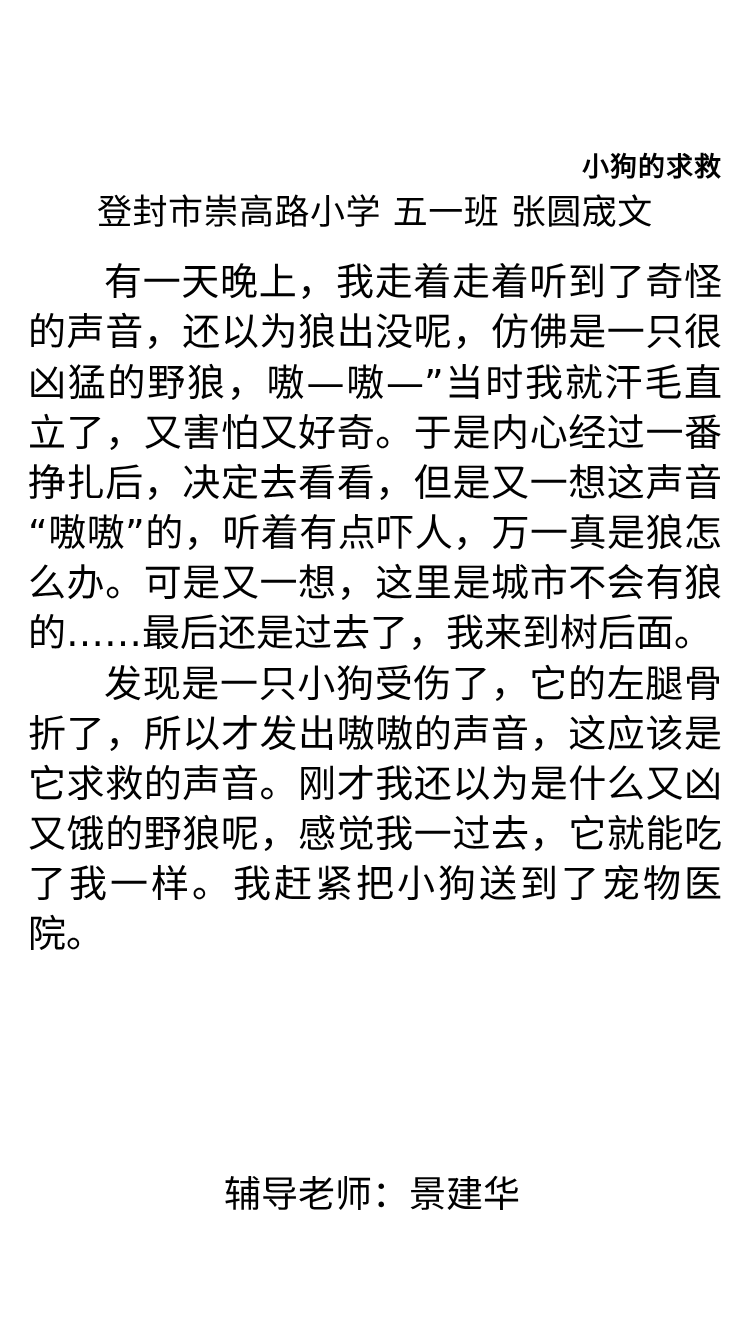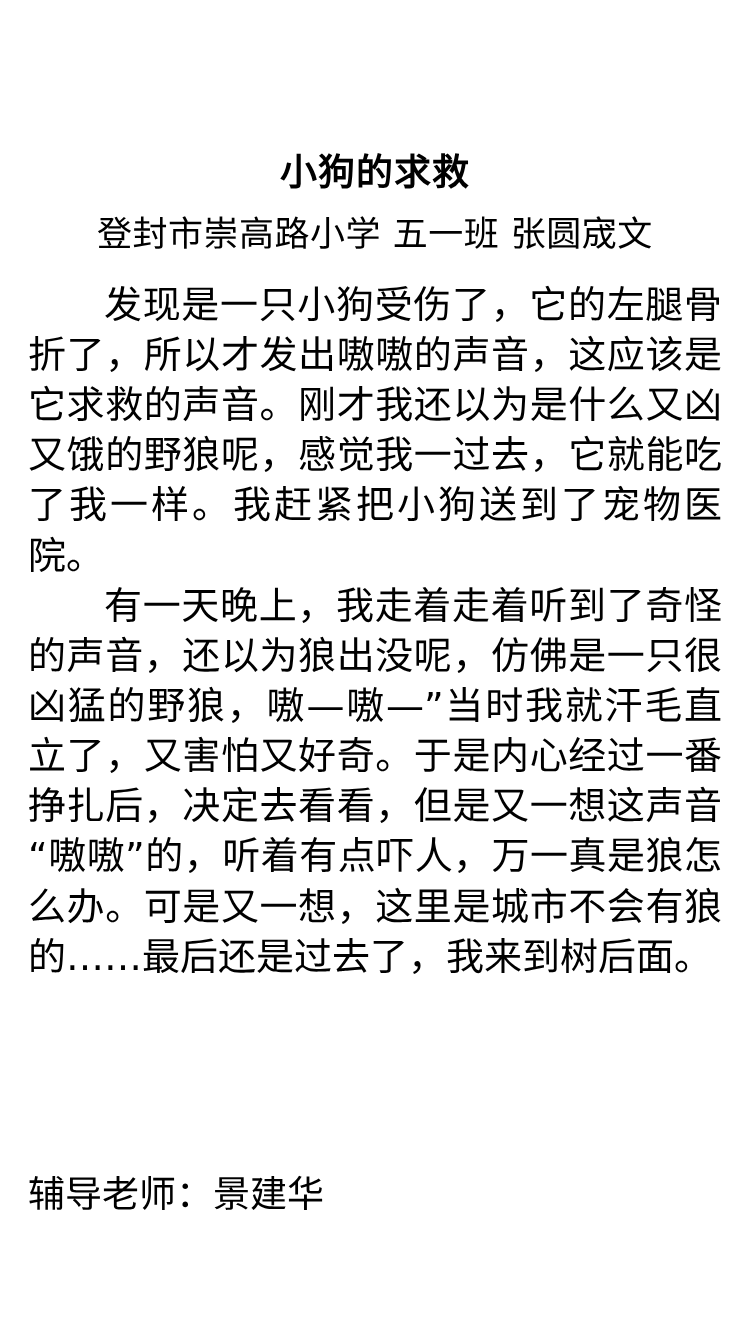--- a/index.html
+++ b/index.html
@@ -16,62 +16,62 @@
   }
   .page {
     box-sizing: border-box;
     width: 750px;
     height: 1334px;
     padding: 150px 28px 20px 28px;
     display: flex;
     flex-direction: column;
   }
   .title {
-    text-align: center;
-    font-size: 37px;
+    text-align: right;
+    font-size: 27px;
     font-weight: bold;
     line-height: 1.25;
     letter-spacing: 1px;
   }
   .byline {
     text-align: center;
     font-size: 35px;
     font-weight: normal;
     line-height: 1.3;
-    margin-top: 16px;
+    margin-top: 6px;
     letter-spacing: 0.5px;
   }
   .body-text {
     margin-top: 22px;
     font-size: 38px;
     line-height: 1.32;
     text-align: justify;
     letter-spacing: 0px;
   }
   .para {
     margin: 0 0 0 0;
     text-indent: 2em;
   }
   .signature {
     margin-top: auto;
     margin-bottom: 96px;
-    text-align: left;
+    text-align: center;
     font-size: 37px;
     padding-right: 6px;
   }
 </style>
 </head>
 <body>
 
 <div class="page">
 
   <div class="title">小狗的求救</div>
 
   <div class="byline">登封市崇高路小学  五一班  张圆宬文</div>
 
   <div class="body-text">
+    <p class="para">有一天晚上，我走着走着听到了奇怪的声音，还以为狼出没呢，仿佛是一只很凶猛的野狼，嗷—嗷—”当时我就汗毛直立了，又害怕又好奇。于是内心经过一番挣扎后，决定去看看，但是又一想这声音“嗷嗷”的，听着有点吓人，万一真是狼怎么办。可是又一想，这里是城市不会有狼的……最后还是过去了，我来到树后面。</p>
     <p class="para">发现是一只小狗受伤了，它的左腿骨折了，所以才发出嗷嗷的声音，这应该是它求救的声音。刚才我还以为是什么又凶又饿的野狼呢，感觉我一过去，它就能吃了我一样。我赶紧把小狗送到了宠物医院。</p>
-    <p class="para">有一天晚上，我走着走着听到了奇怪的声音，还以为狼出没呢，仿佛是一只很凶猛的野狼，嗷—嗷—”当时我就汗毛直立了，又害怕又好奇。于是内心经过一番挣扎后，决定去看看，但是又一想这声音“嗷嗷”的，听着有点吓人，万一真是狼怎么办。可是又一想，这里是城市不会有狼的……最后还是过去了，我来到树后面。</p>
   </div>
 
   <div class="signature">辅导老师：景建华</div>
 
 </div>
 
 </body></html>

